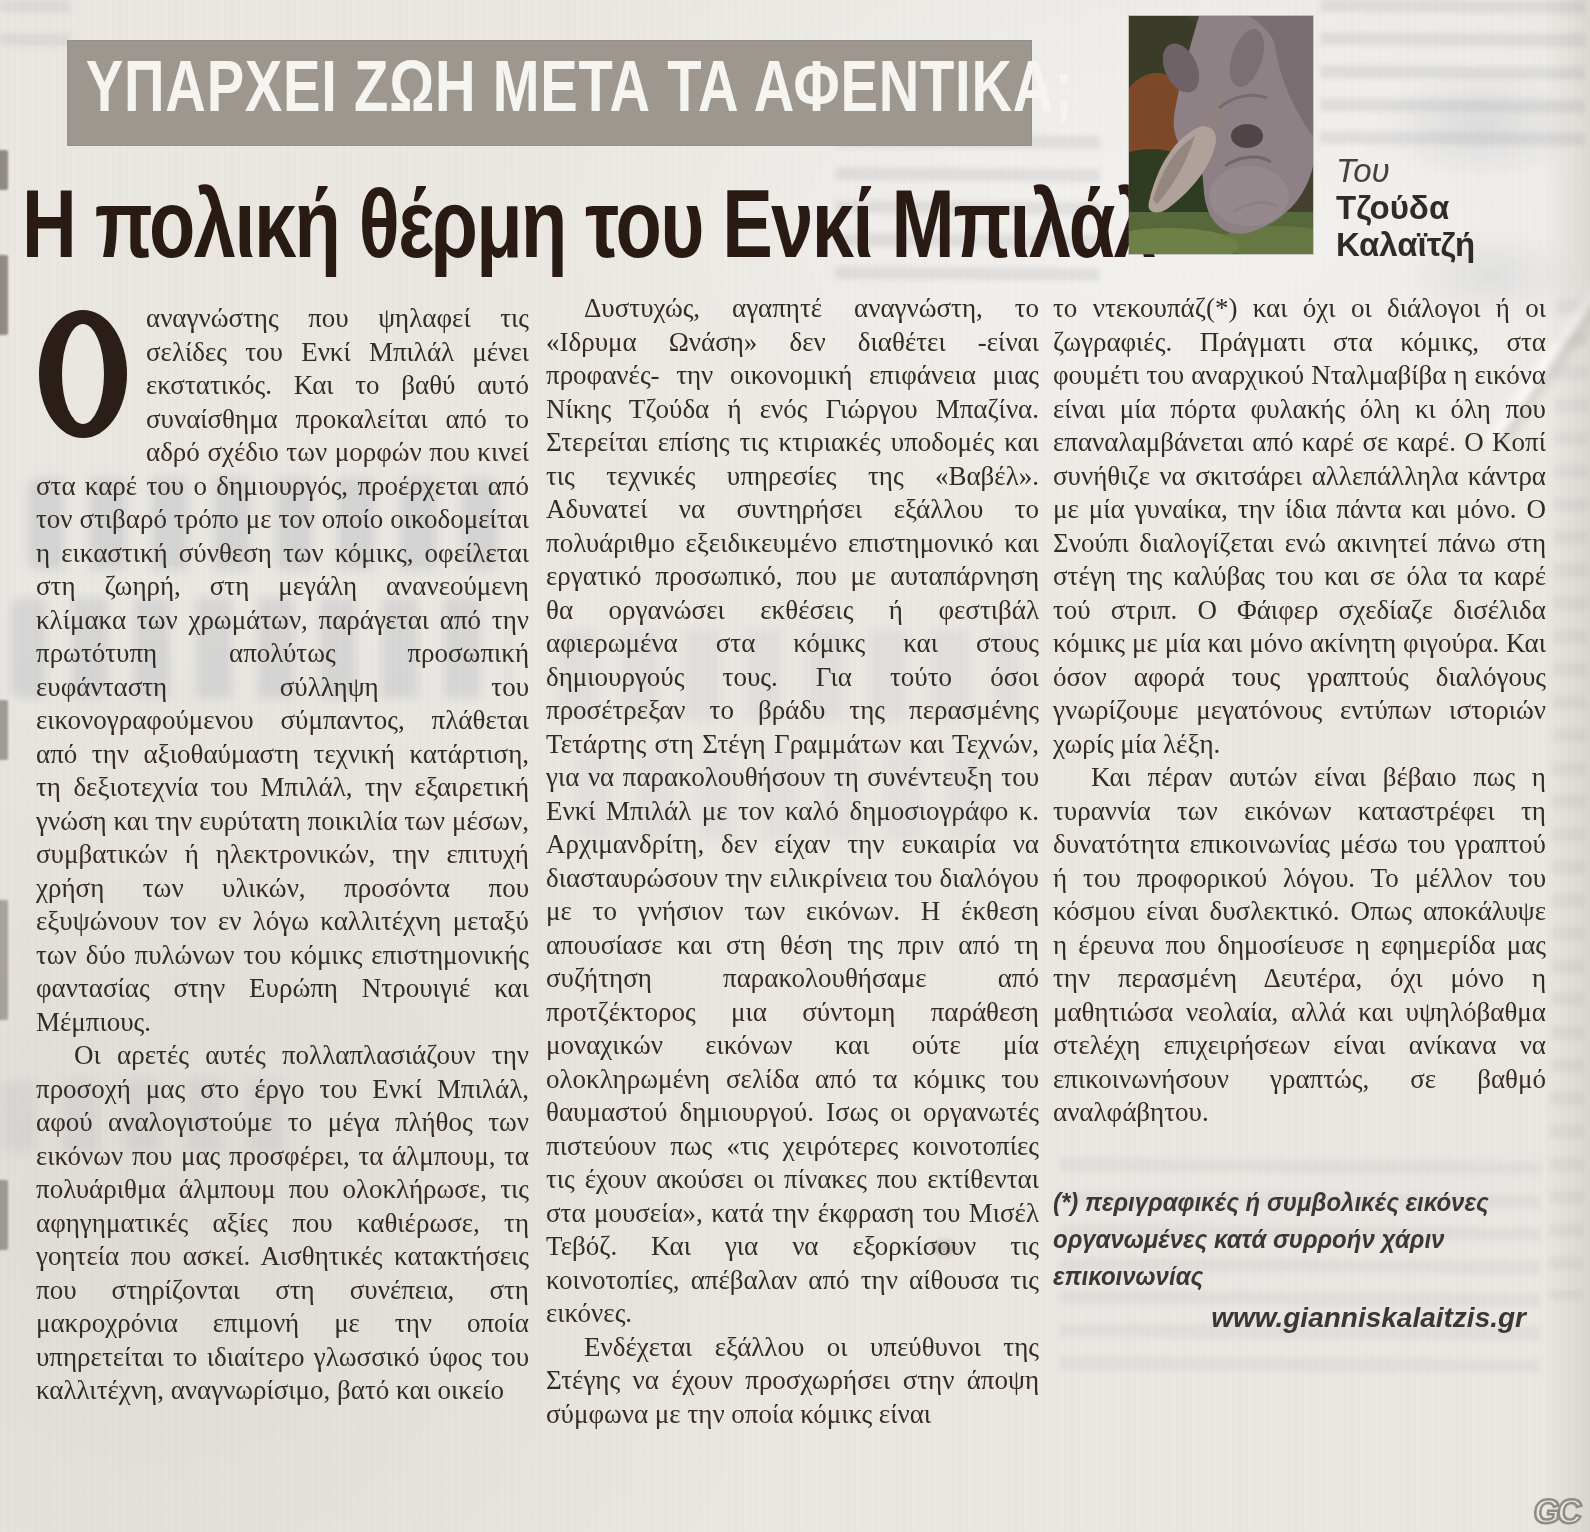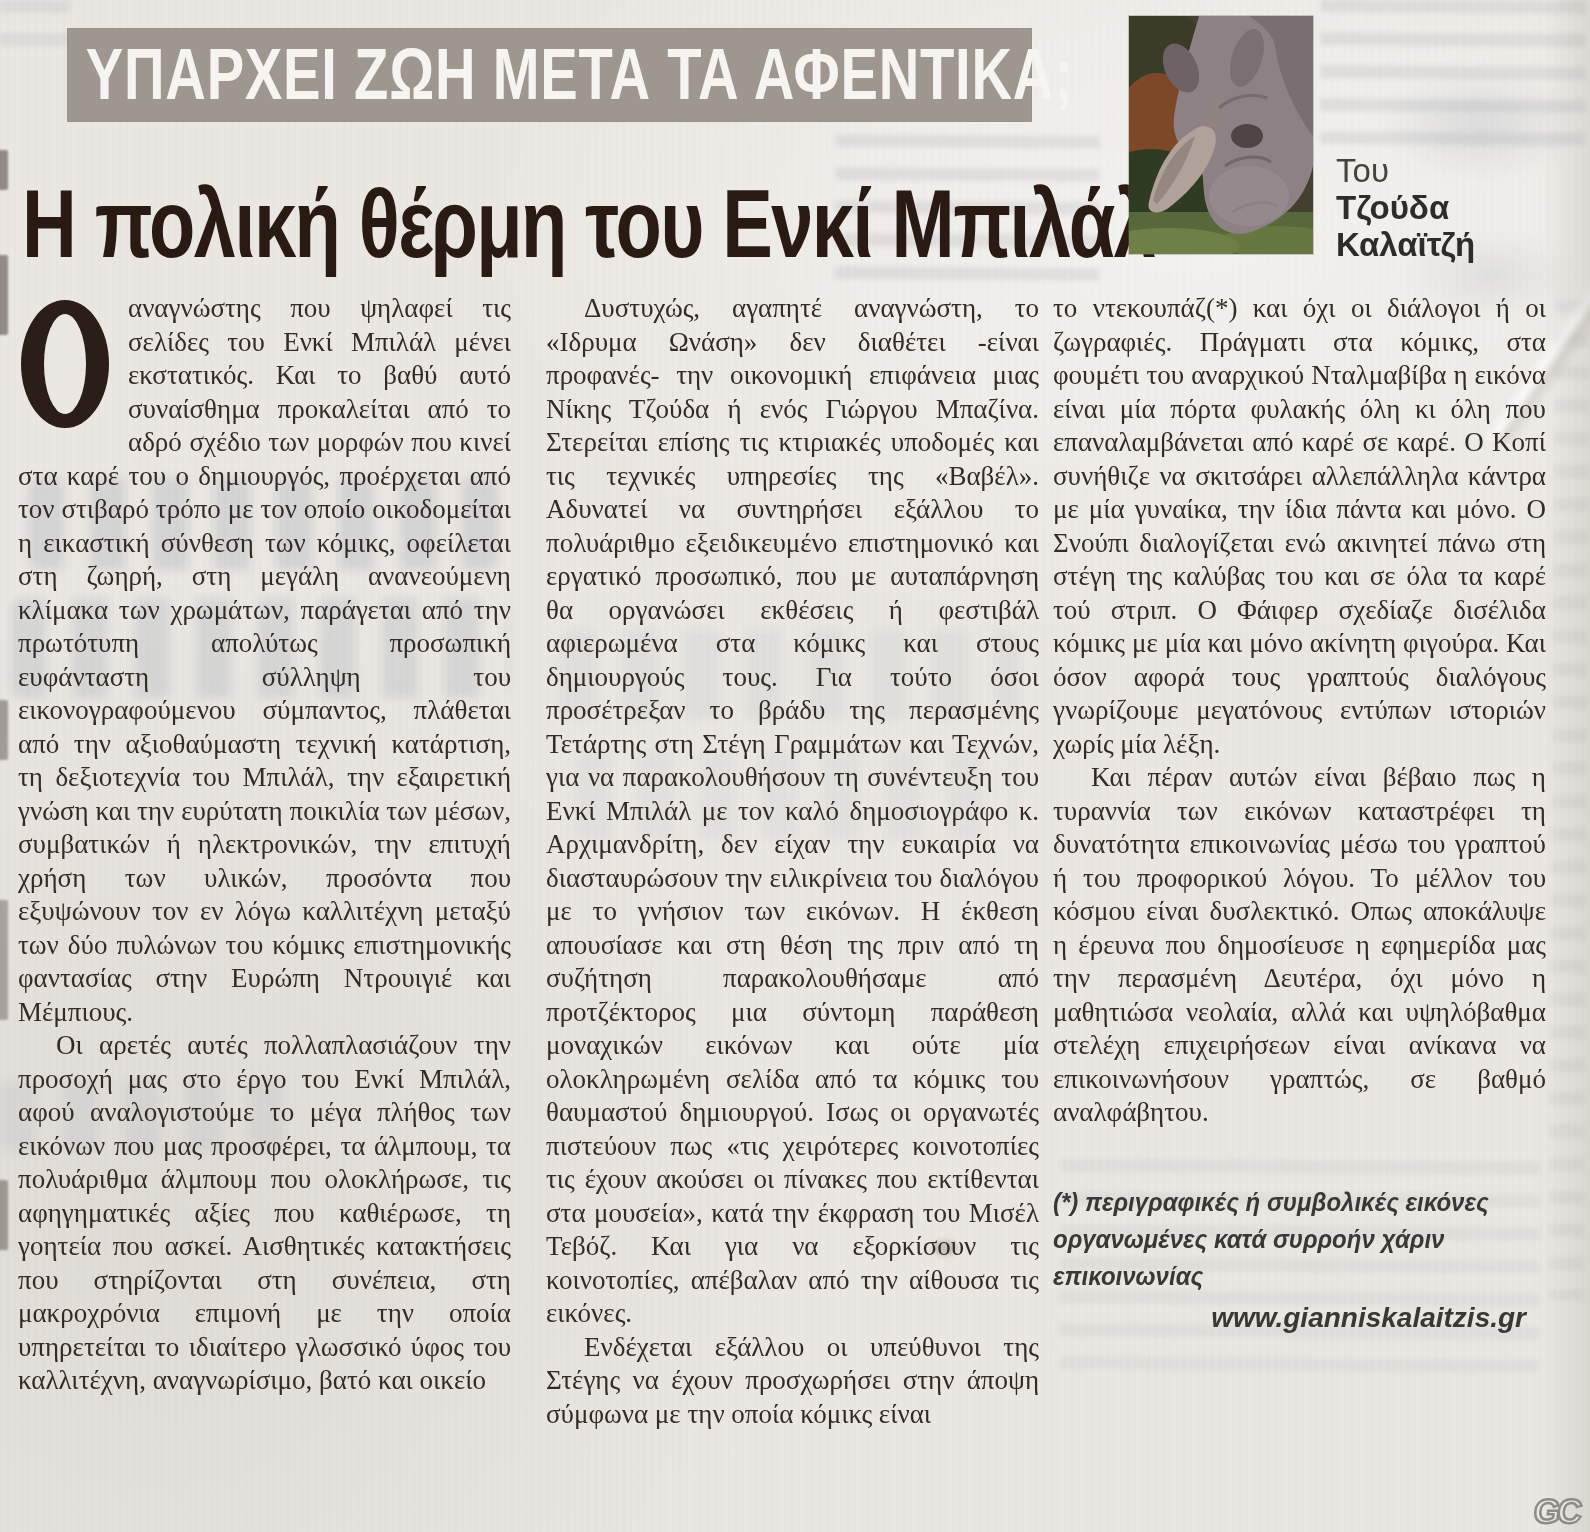--- a/index.html
+++ b/index.html
@@ -5,40 +5,40 @@
   html,body{margin:0;padding:0;}
   body{background:#b0aca6;font-family:"Liberation Serif",serif;}
   .page{position:relative;width:1590px;height:1532px;margin:0 auto;overflow:hidden;
     background:
       radial-gradient(1200px 700px at 75% 15%, rgba(255,255,255,.45), rgba(255,255,255,0) 60%),
       radial-gradient(900px 900px at 10% 80%, rgba(120,112,100,.10), rgba(0,0,0,0) 70%),
       repeating-linear-gradient(90deg, rgba(90,80,70,.015) 0 2px, rgba(0,0,0,0) 2px 7px),
       #eae7e2;
     color:#352b25;}
   
-  .kicker{position:absolute;left:67px;top:28px;width:965px;height:94px;background:#9e978f;
+  .kicker{position:absolute;left:67px;top:40px;width:965px;height:106px;background:#9e978f;
     box-shadow:0 0 0 1px rgba(0,0,0,.04) inset;}
   .kicker-text{display:inline-block;transform:scaleX(.78);transform-origin:0 50%;
     font-family:"Liberation Sans",sans-serif;font-weight:bold;font-size:72px;line-height:92px;
     color:#f6f4f0;letter-spacing:1px;padding-left:24px;white-space:nowrap;}
   .headline{position:absolute;left:22px;top:172px;width:1110px;height:110px;overflow:visible;}
   .headline-text{display:inline-block;transform:scaleX(.79);transform-origin:0 50%;
     font-family:"Liberation Sans",sans-serif;font-weight:bold;font-size:96px;line-height:104px;
     letter-spacing:-2px;color:#291a13;white-space:nowrap;}
   
   .photo{position:absolute;left:1129px;top:16px;width:184px;height:238px;overflow:hidden;
     box-shadow:0 0 0 1px rgba(120,115,108,.35);}
   .byline{position:absolute;left:1336px;top:152px;font-family:"Liberation Sans",sans-serif;
     font-size:33px;line-height:37px;color:#2f2b28;}
-  .byline .light{font-weight:normal;color:#46413d;}
+  .byline .light{font-weight:normal;color:#46413d;font-style:italic;}
   .byline .bold{font-weight:bold;}
   
   .col{position:absolute;top:292px;width:493px;font-size:27px;line-height:33.5px;
     text-align:justify;color:#352b25;}
-  #col1{left:18px;height:1218px;overflow:hidden;}
+  #col1{left:36px;height:1218px;overflow:hidden;margin-top:10px;}
   #col2{left:546px;height:1218px;overflow:hidden;}
   #col3{left:1053px;}
   .col p{margin:0;}
   .col p.indent{text-indent:38px;}
   .dropcap-box{float:left;width:96px;height:132px;margin:6px 14px 0 0;}
   .sr{position:absolute;width:1px;height:1px;overflow:hidden;clip-path:inset(50%);}
   
   .footnote{margin-top:54px;font-family:"Liberation Sans",sans-serif;font-style:italic;
     font-weight:bold;font-size:25px;line-height:37px;color:#3b3734;text-align:left;
     transform:scaleX(.96);transform-origin:0 0;width:480px;}

